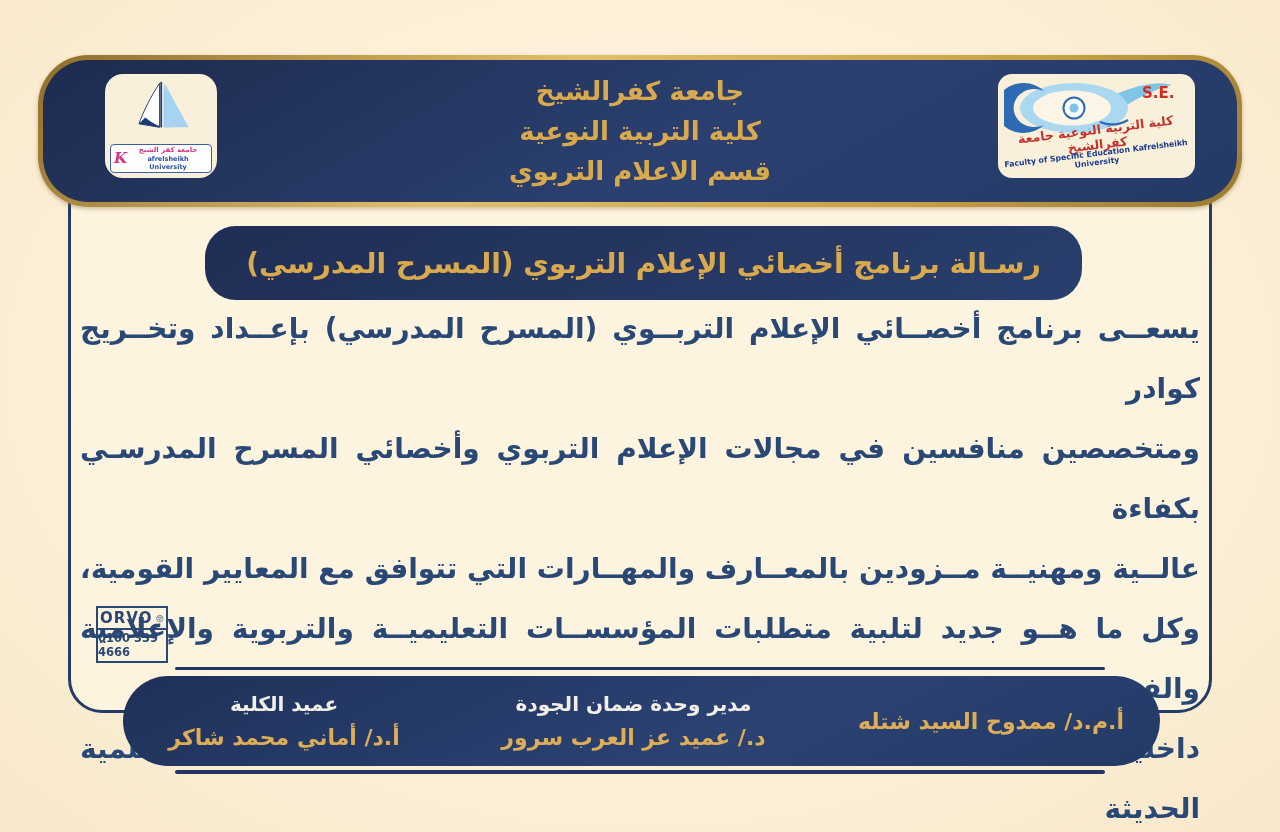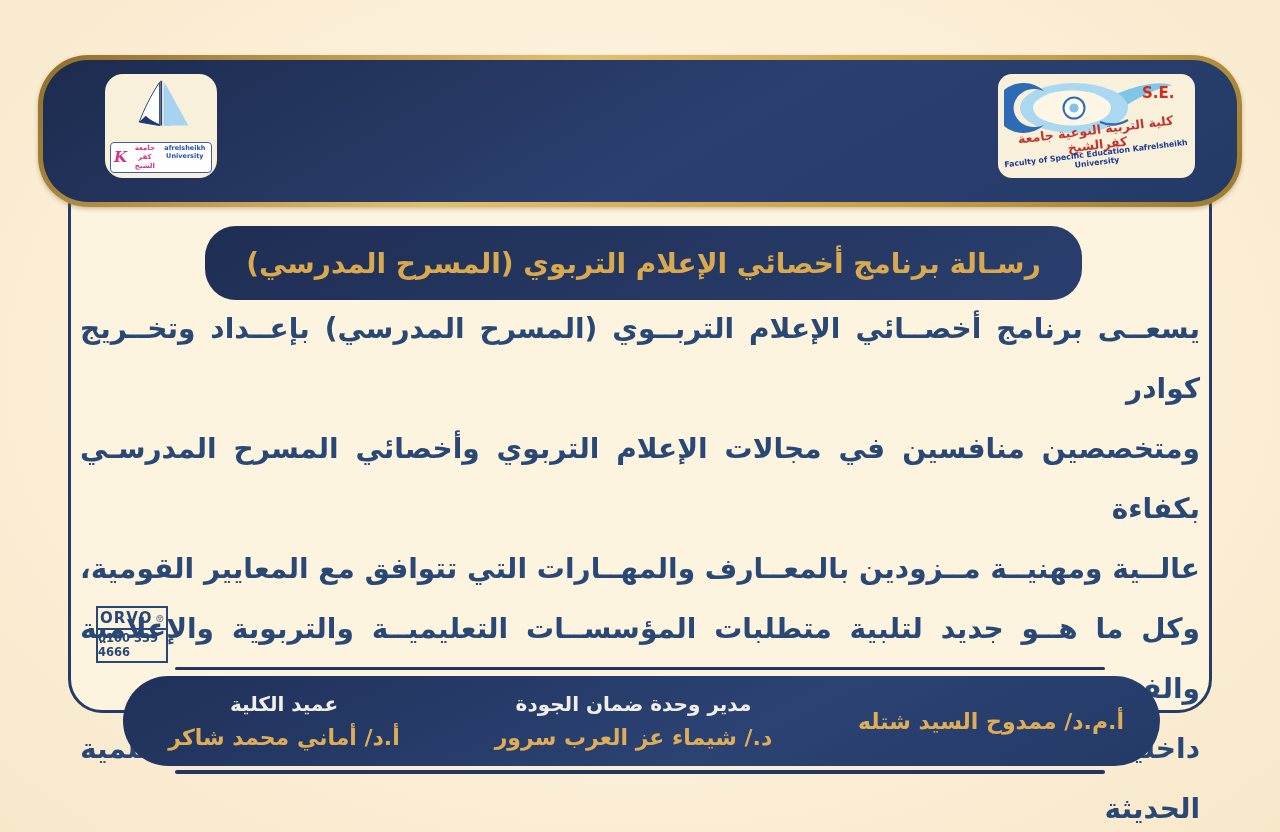--- a/index.html
+++ b/index.html
@@ -30,21 +30,21 @@
     position:absolute; left:62px; top:14px; width:112px; height:104px;
     background:#f9f0db; border-radius:18px; padding:4px 5px 5px;
     display:flex; flex-direction:column; align-items:center; justify-content:flex-end;
   }
   .logo-left svg.boat { width:74px; height:64px; margin-bottom:1px; }
   .label-box {
     width:100%; background:#ffffff; border:1px solid #3e5fa8; border-radius:4px;
     display:flex; align-items:center; padding:1px 3px; gap:1px;
   }
   .k-letter { color:#d63384; font-family:"DejaVu Serif", serif; font-style:italic; font-weight:bold; font-size:15px; line-height:1; }
-  .label-lines { flex:1; display:flex; flex-direction:row; text-align:center; }
+  .label-lines { flex:1; display:flex; flex-direction:column; text-align:center; }
   .lab-ar { color:#d63384; font-size:7px; font-weight:bold; line-height:9px; }
   .lab-en { color:#2450a8; font-size:6.5px; font-weight:bold; line-height:8px; }
 
   
   .logo-right {
     position:absolute; right:42px; top:14px; width:197px; height:104px;
     background:#f9f0db; border-radius:14px; overflow:hidden;
   }
   .logo-right svg.eye { position:absolute; left:6px; top:4px; width:185px; height:58px; }
   .lr-ar {
@@ -114,20 +114,25 @@
       </svg>
       <div class="label-box">
         <span class="k-letter">K</span>
         <span class="label-lines">
           <span class="lab-ar">جامعة كفر الشيخ</span>
           <span class="lab-en">afrelsheikh University</span>
         </span>
       </div>
     </div>
 
+    <div class="banner-title">
+      <div>جامعة كفرالشيخ</div>
+      <div>كلية التربية النوعية</div>
+      <div>قسم الاعلام التربوي</div>
+    </div>
 
     <div class="logo-right">
       <svg class="eye" viewBox="0 0 185 58">
         <path d="M112,16 Q148,1 168,7 Q146,12 118,30 Z" fill="#7fc6e6"></path>
         <ellipse cx="70" cy="30" rx="54" ry="25" fill="#a9d8f0"></ellipse>
         <ellipse cx="68" cy="30" rx="39" ry="17.5" fill="#fdf6e6"></ellipse>
         <path d="M40,13 A21,19 0 1,0 40,47 A28,25 0 1,1 40,13 Z" fill="#2d6cb5"></path>
         <circle cx="70" cy="30" r="10.5" fill="#ffffff" stroke="#2d6cb5" stroke-width="2"></circle>
         <circle cx="70" cy="30" r="4.6" fill="#7ec4e8"></circle>
         <path d="M96,44 Q110,50 124,42" stroke="#2d6cb5" stroke-width="2.4" fill="none"></path>
@@ -168,19 +173,19 @@
 
 <div class="footer-line top"></div>
 <div class="footer-line bottom"></div>
 
 <div class="footer-bar">
   <div class="f-col">
     <div class="f-name">أ.م.د/ ممدوح السيد شتله</div>
   </div>
   <div class="f-col">
     <div class="f-label">مدير وحدة ضمان الجودة</div>
-    <div class="f-name">د./ شيماء عز العرب سرور</div>
+    <div class="f-name">د./ عميد عز العرب سرور</div>
   </div>
   <div class="f-col">
     <div class="f-label">عميد الكلية</div>
     <div class="f-name">أ.د/ أماني محمد شاكر</div>
   </div>
 </div>
 
 </body></html>

